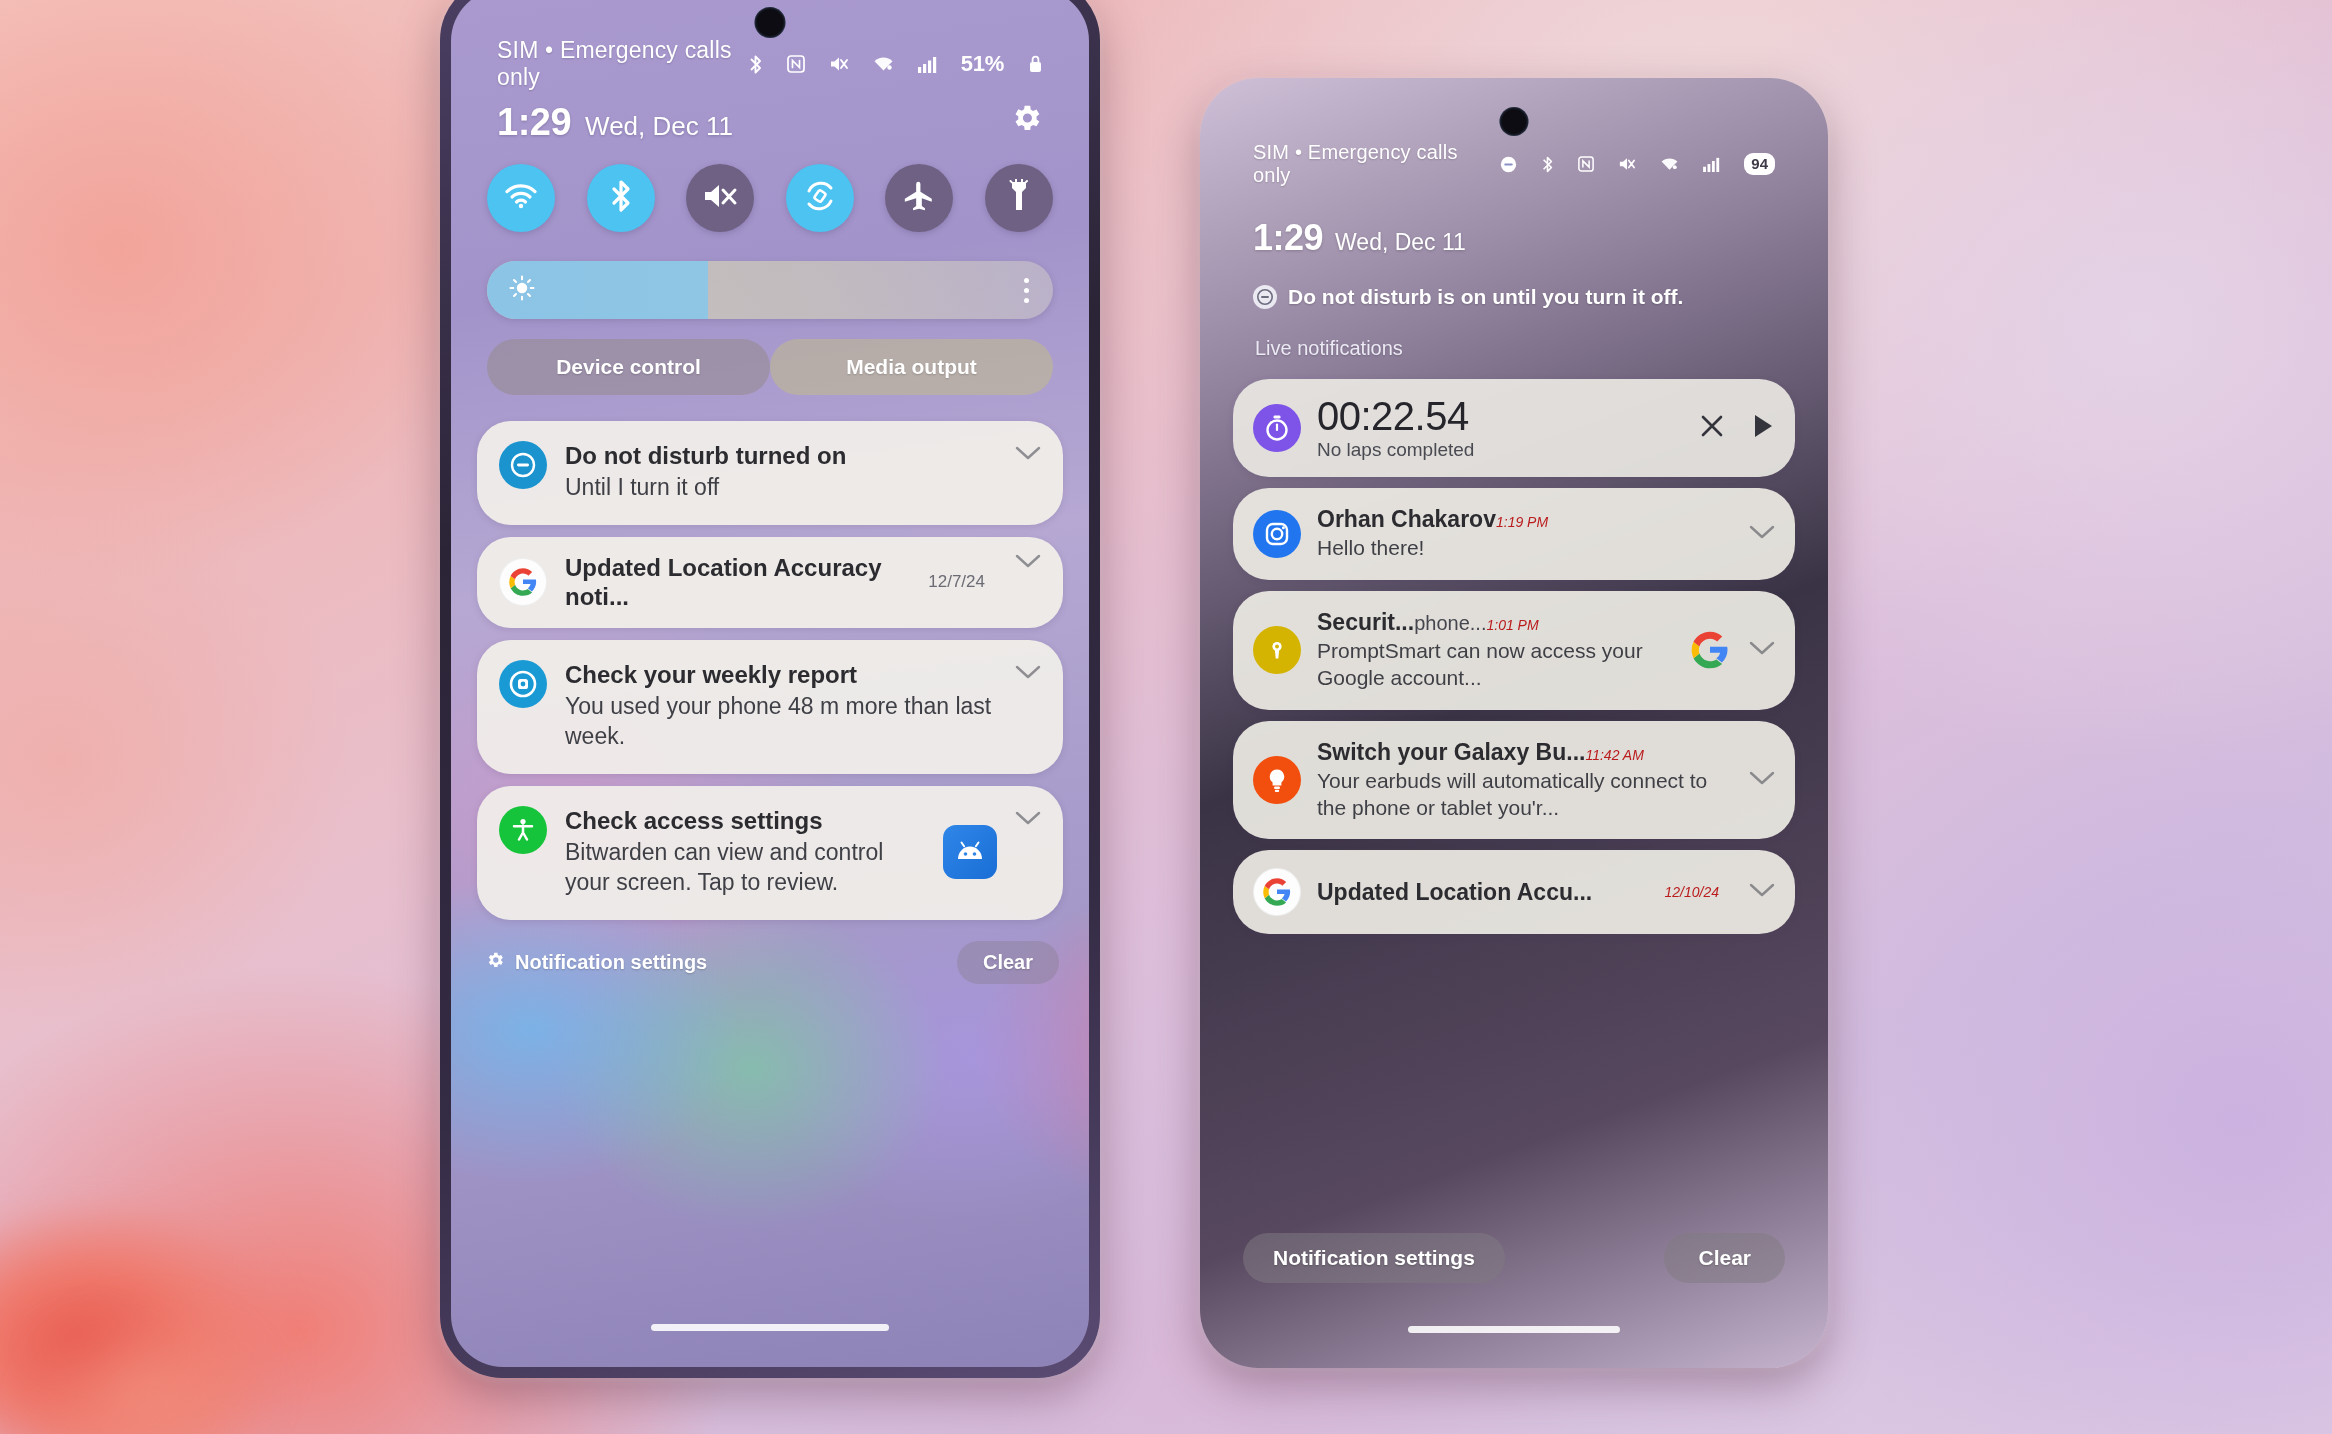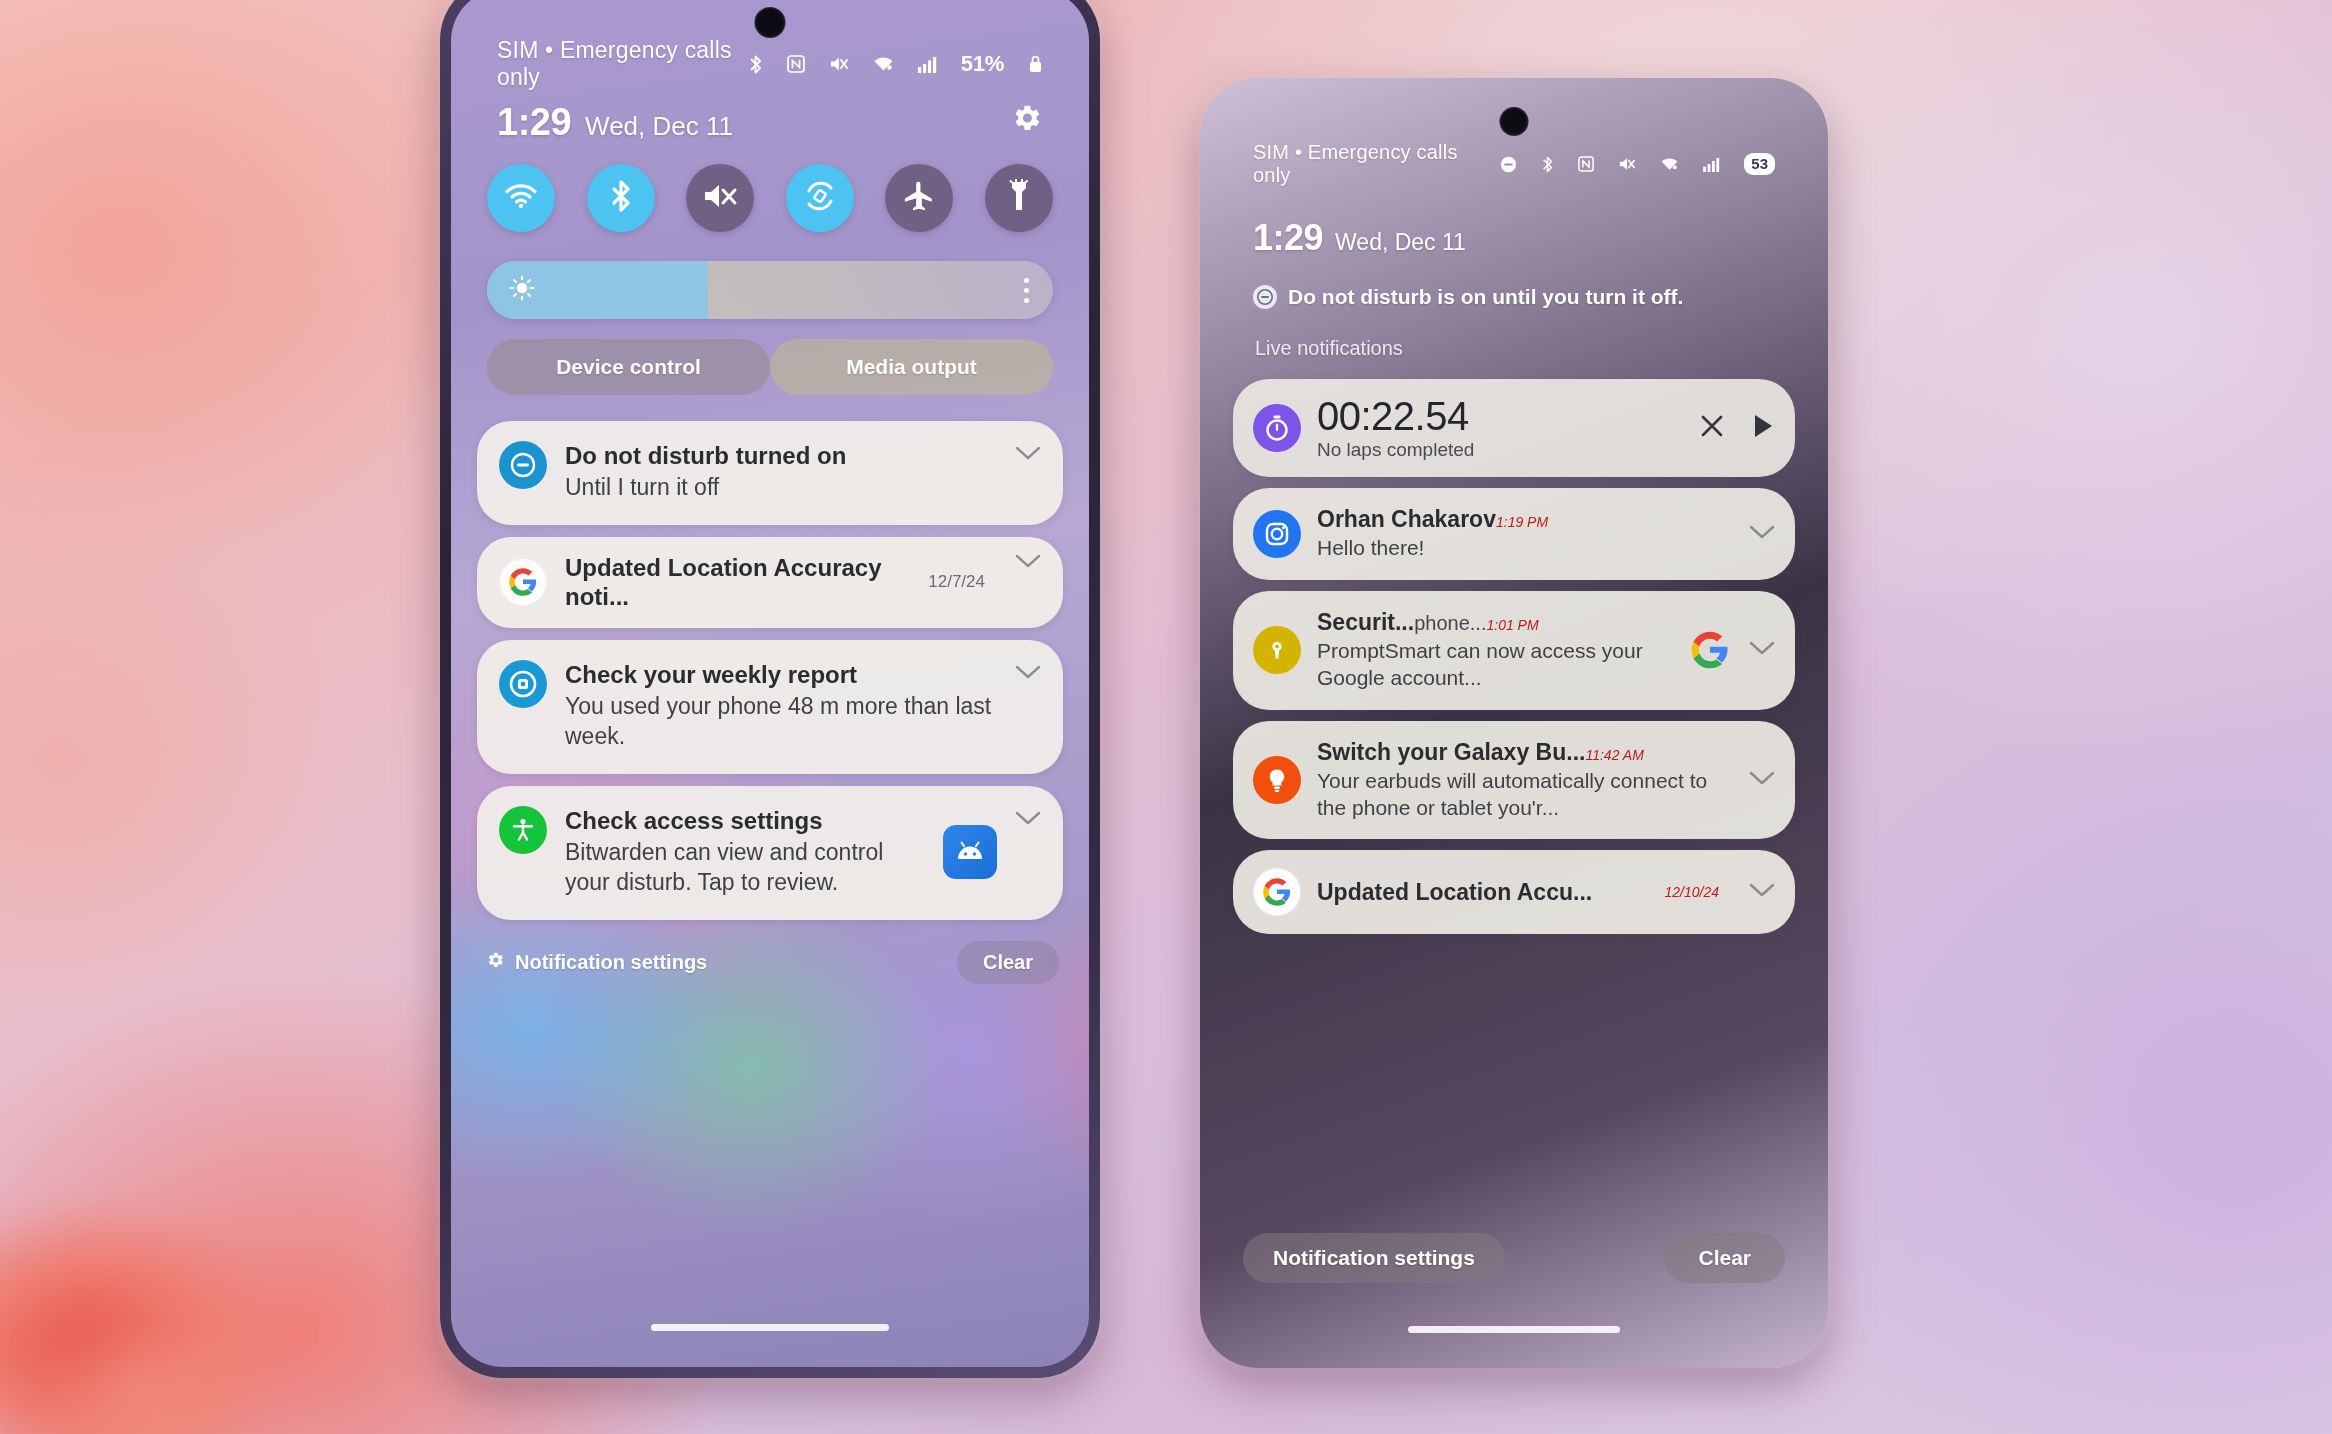--- a/index.html
+++ b/index.html
@@ -465,21 +465,21 @@
 
       <div class="card">
         <div class="appicon ic-acc">
           <svg width="26" height="26" viewBox="0 0 26 26">
               <circle cx="13" cy="4.6" r="2.6" fill="#fff"></circle>
               <path d="M4 9.2h18M13 8.5v7M13 15.5l-4 7M13 15.5l4 7" stroke="#fff" stroke-width="2.5" stroke-linecap="round"></path>
             </svg>
         </div>
         <div class="cardbody">
           <div class="ntitle">Check access settings</div>
-          <div class="nbody">Bitwarden can view and control your disturb. Tap to review.</div>
+          <div class="nbody">Bitwarden can view and control your screen. Tap to review.</div>
         </div>
         <div class="sub-icon">
           <svg width="34" height="28" viewBox="0 0 34 28">
               <path d="M5 21c0-7 5.4-12.5 12-12.5S29 14 29 21z" fill="#fff"></path>
               <circle cx="12.5" cy="16" r="1.8" fill="#2f86e8"></circle>
               <circle cx="21.5" cy="16" r="1.8" fill="#2f86e8"></circle>
               <path d="M8.5 4.5l2.6 3.8M25.5 4.5l-2.6 3.8" stroke="#fff" stroke-width="2" stroke-linecap="round"></path>
             </svg>
         </div>
         <span class="chev">
@@ -545,21 +545,21 @@
             </svg>
         </span>
         <span>
           <svg width="17" height="15" viewBox="0 0 19 17">
               <rect x="0" y="11" width="3.2" height="6" fill="#fff"></rect>
               <rect x="5" y="8" width="3.2" height="9" fill="#fff"></rect>
               <rect x="10" y="4.5" width="3.2" height="12.5" fill="#fff"></rect>
               <rect x="15" y="1" width="3.2" height="16" fill="#fff"></rect>
             </svg>
         </span>
-        <span class="batt-badge">53</span>
+        <span class="batt-badge">94</span>
       </div>
     </div>
 
     <div class="clockrow clk-right">
       <span class="clock clock-r">1:29</span>
       <span class="datetxt datetxt-r">Wed, Dec 11</span>
     </div>
 
     <div class="dnd-line">
       <span class="dnd-dot">

